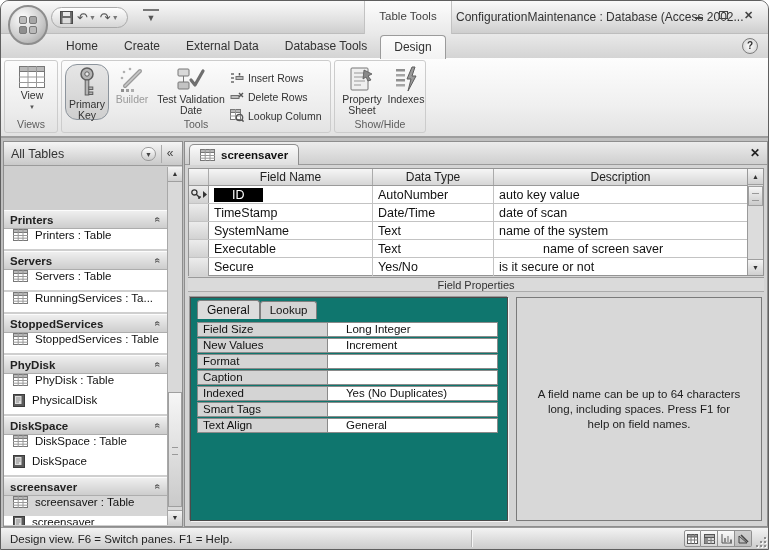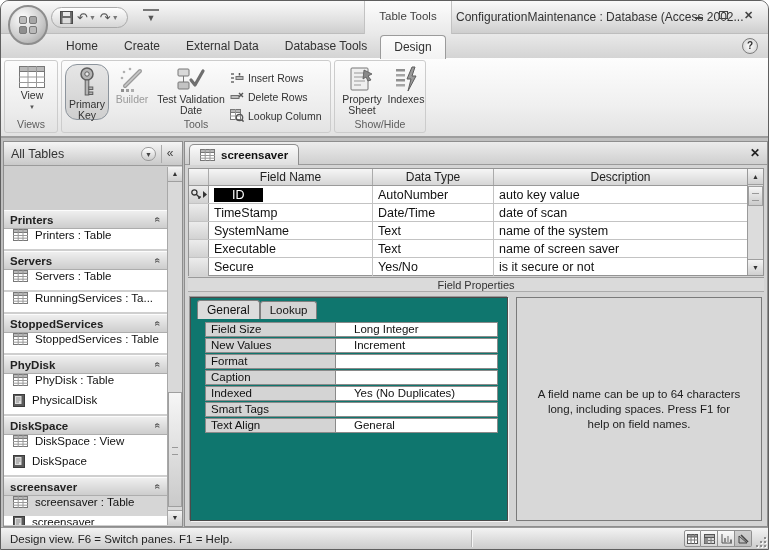--- a/index.html
+++ b/index.html
@@ -132,21 +132,21 @@
   .fp-bar{ position:absolute; left:3px; right:3px; top:135px; height:15px; background:#dadada;
            border-top:1px solid #9a9a9a; border-bottom:1px solid #ababab; text-align:center;
            font-size:11px; line-height:14px; color:#333; }
   .props{ position:absolute; left:3px; right:3px; top:151px; bottom:3px; background:#d4d4d4; }
   .prop-pane{ position:absolute; left:2px; top:4px; width:318px; bottom:2px; background:#0f766e;
               border:1px solid #4a4a4a; box-shadow:-1px -1px 0 #9a9a9a, 1px 1px 0 #f4f4f4; }
   .ptab-strip{ position:absolute; left:6px; top:3px; display:flex; }
   .ptab{ height:18px; padding:2px 9px 0 9px; font-size:11.5px; color:#111; background:#d4d4d4;
          border:1px solid #7f7f7f; border-bottom:none; border-radius:3px 3px 0 0; }
   .ptab.active{ background:#dcdcdc; height:19px; margin-top:-1px; z-index:2; font-size:12px; }
-  .pgrid{ position:absolute; left:6px; right:9px; top:24px;margin-left:8px; }
+  .pgrid{ position:absolute; left:6px; right:9px; top:24px; }
   .prow{ display:flex; height:15px; margin-bottom:1px; }
   .pname{ width:130px; background:#d4d4d4; border:1px solid #8a8a8a; border-right:none;
           font-size:11.5px; line-height:13px; padding-left:5px; color:#111; }
   .pval{ flex:1; background:#ffffff; border:1px solid #8a8a8a; font-size:11.5px; line-height:13px;
          padding-left:18px; color:#111; }
   .help-box{ position:absolute; left:328px; right:2px; top:4px; bottom:2px; background:#d8d8d8;
              border:1px solid #7a7a7a; display:flex; align-items:center; justify-content:center;
              text-align:center; font-size:11.5px; color:#1d1d1d; padding:0 20px; line-height:15px; }
 
   
@@ -446,21 +446,21 @@
           </div>
         <div class="nav-item">
           <svg width="15" height="12" viewBox="0 0 15 12">
               <rect x="0.5" y="0.5" width="14" height="11" fill="#fff" stroke="#777"></rect>
               <rect x="0.5" y="0.5" width="14" height="3" fill="#b9b9b9" stroke="#777"></rect>
               <line x1="5.2" y1="0" x2="5.2" y2="12" stroke="#999"></line>
               <line x1="10" y1="0" x2="10" y2="12" stroke="#999"></line>
               <line x1="0" y1="6.5" x2="15" y2="6.5" stroke="#999"></line>
               <line x1="0" y1="9.2" x2="15" y2="9.2" stroke="#999"></line>
             </svg>
-          <span>DiskSpace : View</span>
+          <span>DiskSpace : Table</span>
         </div>
         <div class="nav-item">
           <svg width="12" height="13" viewBox="0 0 12 13">
               <rect x="0.5" y="0.5" width="11" height="12" fill="#5a5a5a" stroke="#3c3c3c"></rect>
               <rect x="2" y="2" width="6.5" height="8" fill="#dedede"></rect>
               <line x1="3" y1="4" x2="7.5" y2="4" stroke="#8a8a8a"></line>
               <line x1="3" y1="6" x2="7.5" y2="6" stroke="#8a8a8a"></line>
               <line x1="3" y1="8" x2="6" y2="8" stroke="#8a8a8a"></line>
             </svg>
           <span>DiskSpace</span>
@@ -557,21 +557,21 @@
         <div class="fg-sel fg-c0"></div>
         <div class="fg-cell fg-c1">SystemName</div>
         <div class="fg-cell fg-c2">Text</div>
         <div class="fg-cell fg-c3" style="border-right:none;">name of the system</div>
       </div>
 
       <div class="fg-row">
         <div class="fg-sel fg-c0"></div>
         <div class="fg-cell fg-c1">Executable</div>
         <div class="fg-cell fg-c2">Text</div>
-        <div class="fg-cell fg-c3" style="border-right:none;">name of screen saver</div>
+        <div class="fg-cell fg-c3" style="border-right:none;margin-left:44px;">name of screen saver</div>
       </div>
 
       <div class="fg-row" style="border-bottom:none;">
         <div class="fg-sel fg-c0"></div>
         <div class="fg-cell fg-c1">Secure</div>
         <div class="fg-cell fg-c2">Yes/No</div>
         <div class="fg-cell fg-c3" style="border-right:none;">is it secure or not</div>
       </div>
 
       <div class="fg-scroll">

